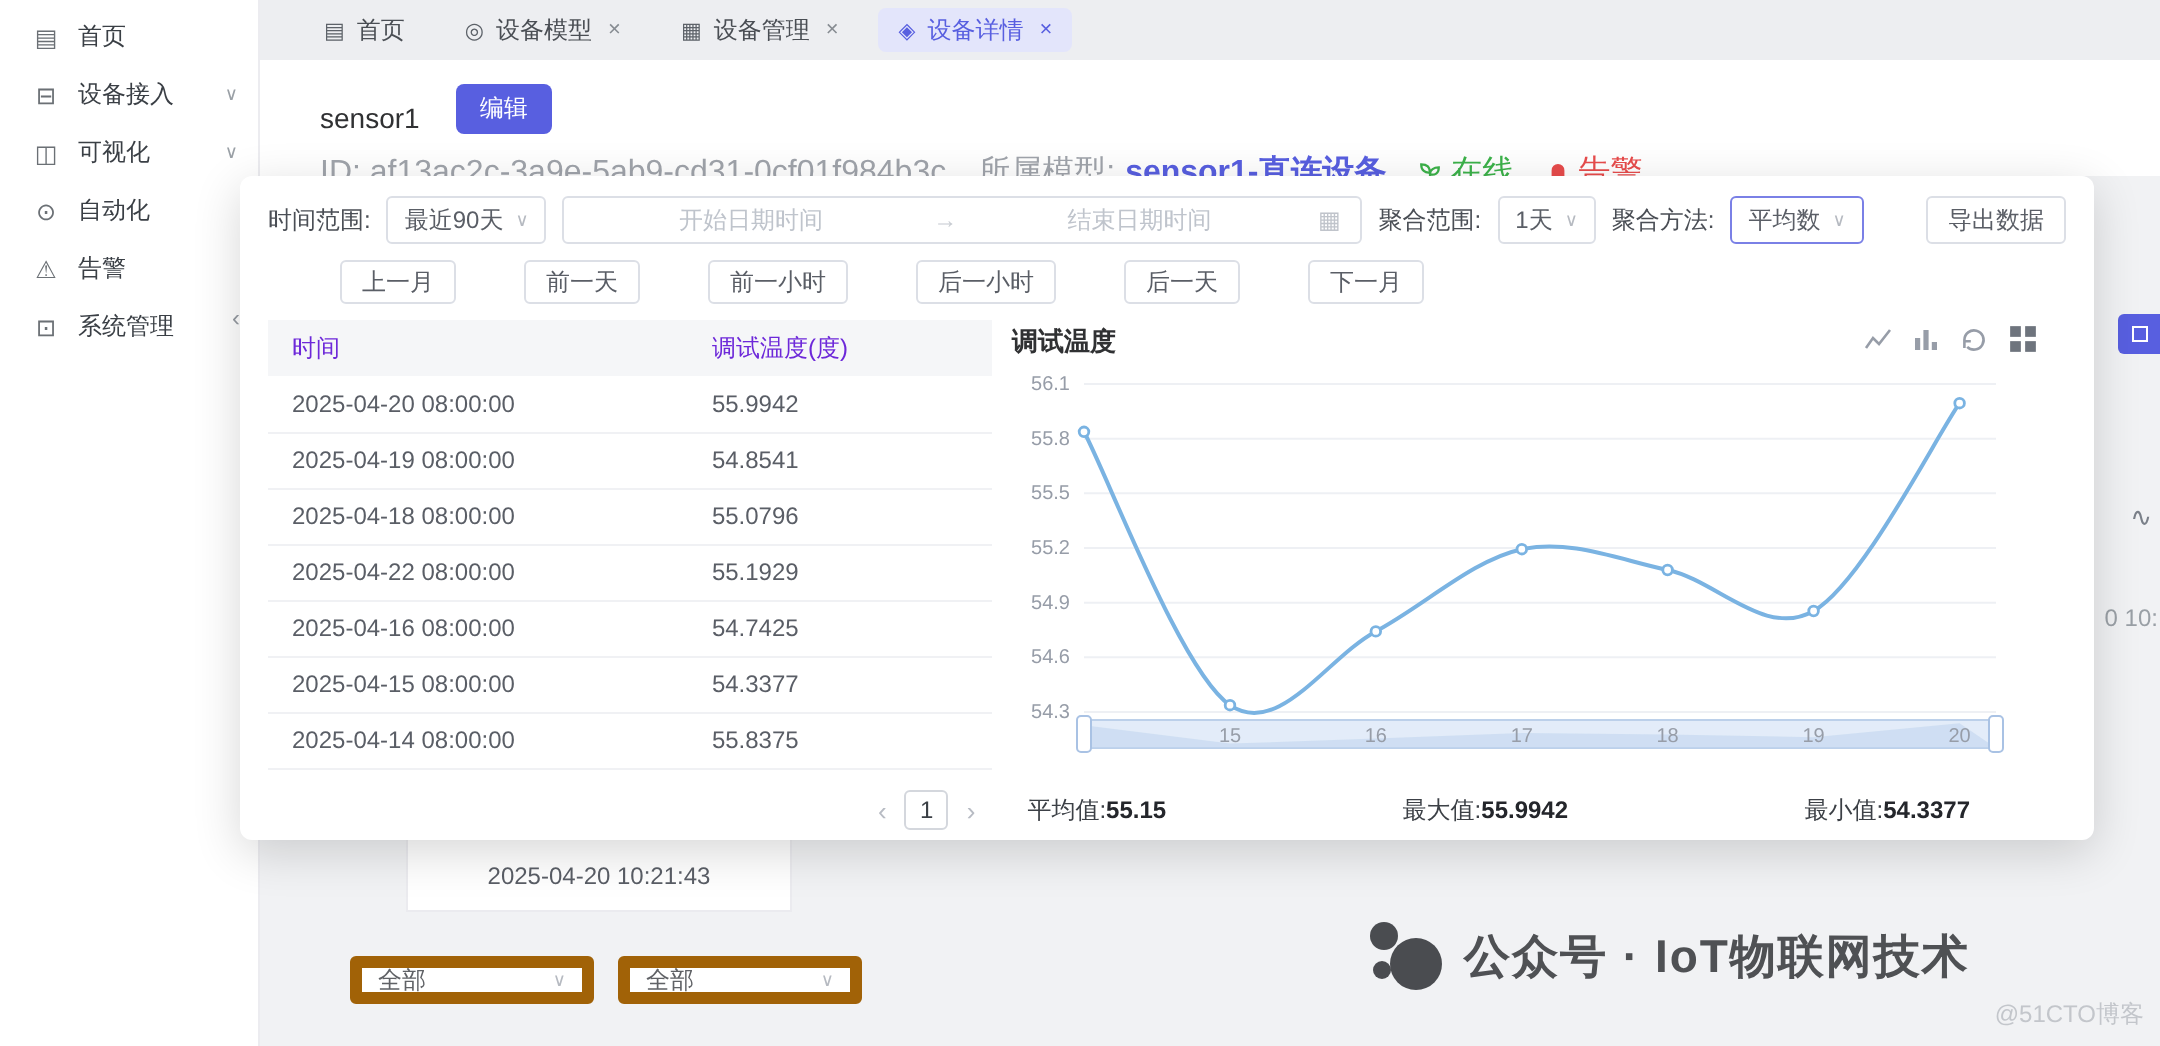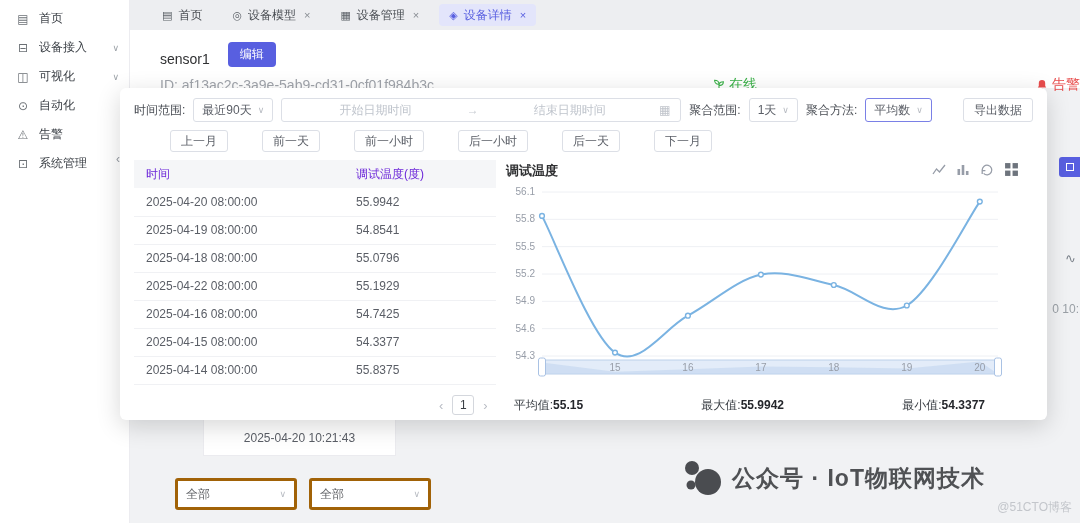--- a/index.html
+++ b/index.html
@@ -19,31 +19,31 @@
   .tab .tic{font-size:11px;color:#5d6269;}
   .tab .x{color:#878c92;font-size:11px;margin-left:2px;}
   .tab.active{background:#e3e5fb;color:#585fe0;}
   .tab.active .tic,.tab.active .x{color:#585fe0;}
 
   
   .content-top{position:absolute;left:130px;top:30px;right:0;height:58px;background:#fff;z-index:1;}
   .dev-row{display:flex;align-items:center;gap:18px;padding:12px 0 0 30px;}
   .dev-name{font-size:14px;color:#303133;margin-top:8px;}
   .btn-primary{background:#585fe0;color:#fff;border:none;border-radius:4px;padding:4px 12px;font-size:12px;cursor:pointer;}
-  .meta-row{display:flex;align-items:center;gap:16px;padding:9px 0 0 30px;color:#a0a4ab;font-size:14px;justify-content:space-between;}
+  .meta-row{display:flex;align-items:center;gap:16px;padding:9px 0 0 30px;color:#a0a4ab;font-size:16px;}
   .meta-model{display:flex;gap:5px;align-items:center;}
   .meta-link{color:#585fe0;font-weight:bold;}
   .badge{display:flex;align-items:center;gap:4px;}
   .badge.green{color:#3cb24a;}
   .badge.red{color:#e84c4c;}
 
   
   .ts-box{position:absolute;left:203px;top:420px;width:193px;height:36px;background:#fff;border:1px solid #ebebef;border-top:none;display:flex;align-items:center;justify-content:center;color:#5a5e66;z-index:1;}
   .bg-selects{position:absolute;left:175px;top:478px;display:flex;gap:12px;z-index:1;}
-  .bg-select{width:122px;height:32px;background:#fff;border:3px solid #a16207;border-radius:3px;display:flex;align-items:center;padding:0 8px;color:#606266;cursor:pointer;}
+  .bg-select{width:122px;height:24px;background:#fff;border:6px solid #a16207;border-radius:3px;display:flex;align-items:center;padding:0 8px;color:#606266;cursor:pointer;}
   .bg-select .chev{margin-left:auto;color:#b6bac1;font-size:9px;}
   .right-btn{position:absolute;right:0;top:157px;width:21px;height:20px;background:#585fe0;border-radius:3px 0 0 3px;z-index:1;display:flex;align-items:center;justify-content:center;cursor:pointer;}
   .right-btn .sq{width:8px;height:8px;border:1.5px solid #fff;}
   .right-wave{position:absolute;right:4px;top:251px;color:#7a8089;font-size:13px;z-index:1;}
   .right-frag{position:absolute;right:1px;top:302px;color:#9aa0a6;z-index:1;white-space:nowrap;}
 
   
   .watermark{position:absolute;left:682px;top:458px;display:flex;align-items:center;gap:10px;z-index:4;}
   .wm-text{font-size:23px;font-weight:bold;color:#4f5154;letter-spacing:1px;}
   .wm-credit{position:absolute;right:8px;top:499px;font-size:12px;color:#c3c6cb;z-index:4;}
@@ -139,20 +139,24 @@
     </div>
   </div>
 
   <div class="content-top">
     <div class="dev-row">
       <span class="dev-name">sensor1</span>
       <button class="btn-primary">编辑</button>
     </div>
     <div class="meta-row">
       <span>ID: af13ac2c-3a9e-5ab9-cd31-0cf01f984b3c</span>
+      <span class="meta-model">
+        <span>所属模型:</span>
+        <span class="meta-link">sensor1-直连设备</span>
+      </span>
       <span class="badge green">
         <svg width="12" height="12" viewBox="0 0 12 12">
             <path d="M6 11 C6 8 6 6.5 6 5.2 M6 5.2 C6 2.2 4 1.2 1.6 1.2 C1.6 4.1 3.6 5.6 6 5.2 M6 6.2 C6 3.7 8 2.7 10.4 2.7 C10.4 5.6 8.4 6.8 6 6.2" stroke="#3cb24a" stroke-width="1.1" fill="none"></path>
           </svg>
         <span>在线</span>
       </span>
       <span class="badge red">
         <svg width="12" height="12" viewBox="0 0 12 12">
             <path d="M6 1 a3.2 3.2 0 0 1 3.2 3.2 V7 l1 1.6 H1.8 L2.8 7 V4.2 A3.2 3.2 0 0 1 6 1 Z" fill="#e84c4c"></path>
             <path d="M4.8 9.6 a1.2 1.2 0 0 0 2.4 0 Z" fill="#e84c4c"></path>

